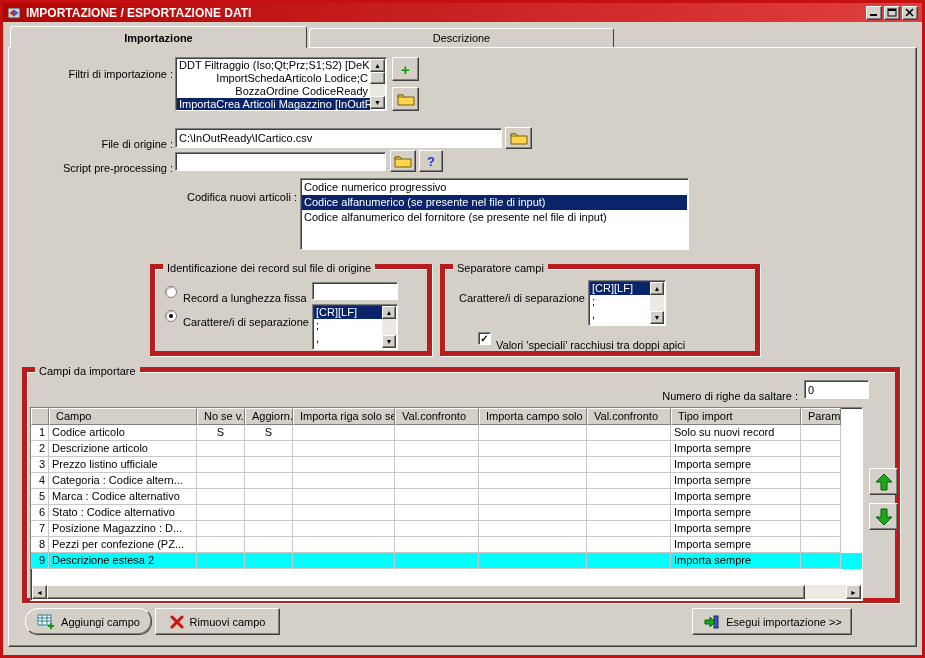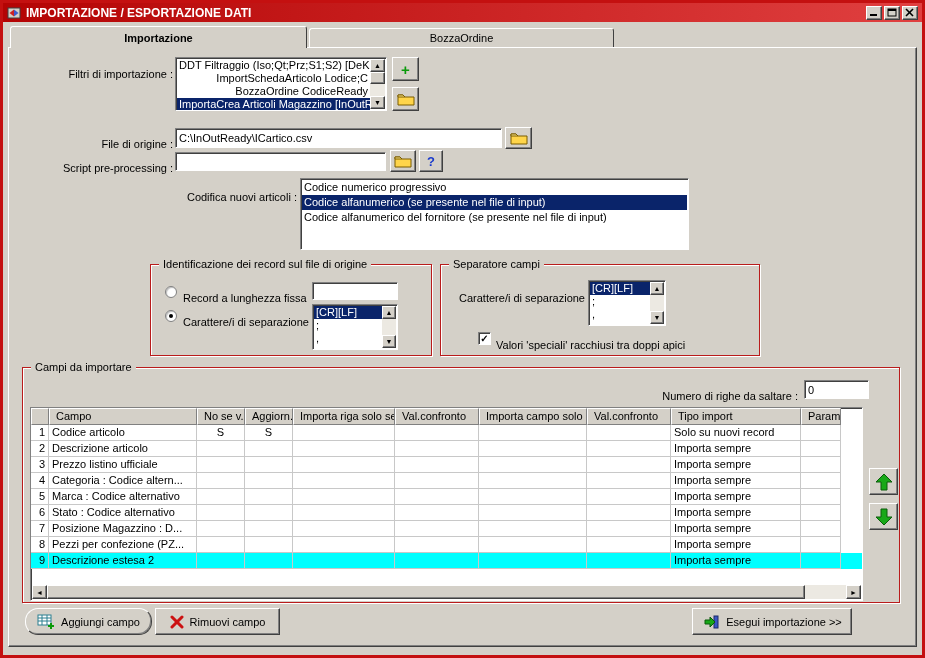--- a/index.html
+++ b/index.html
@@ -29,21 +29,21 @@
   .page { position:absolute; left:8px; top:47px; width:909px; height:600px;
           background:#d4d0c8; border:1px solid; border-color:#fff #404040 #404040 #fff;
           box-shadow: inset -1px -1px 0 #808080; z-index:2; }
   .ctrl { z-index:6;margin-top:6px; }
   .tb { position:absolute; z-index:6; background:#fff; border:1px solid;
         border-color:#808080 #fff #fff #808080; box-shadow: inset 1px 1px 0 #404040;
         font:inherit; padding:1px 3px; outline:none; }
   .btn { position:absolute; z-index:6; background:#d4d0c8; border:1px solid;
          border-color:#fff #404040 #404040 #fff; box-shadow: inset -1px -1px 0 #808080;
          font:inherit; display:flex; align-items:center; justify-content:center; gap:6px; }
-  .groupbox { position:absolute; z-index:5; border:1px solid #b91c1c;
+  .groupbox { position:absolute; z-index:5; border:5px solid #b91c1c;
               box-shadow: 1px 1px 0 #fff, inset 1px 1px 0 #fff; }
   .legend { position:absolute; top:-8px; left:8px; background:#d4d0c8; padding:0 4px;
             height:14px; line-height:14px; white-space:nowrap; }
 
   
   .listbox { position:absolute; z-index:6; background:#fff; border:1px solid;
              border-color:#808080 #fff #fff #808080; box-shadow: inset 1px 1px 0 #404040;
              overflow:hidden; padding:1px; }
   .listbox.with-vs { padding-right:16px; }
   .lb-item { height:13px; line-height:13px; padding:0 2px; white-space:nowrap; overflow:hidden; }
@@ -130,21 +130,21 @@
             </g>
           </svg>
       </button>
     </span>
   </div>
 
   <div class="tab active" style="left:10px; top:26px; width:297px; height:22px;">
     <span>Importazione</span>
   </div>
   <div class="tab inactive" style="left:309px; top:28px; width:305px; height:19px;">
-    <span>BozzaOrdine</span>
+    <span>Descrizione</span>
   </div>
   <div class="page"></div>
 
   <div class="label r ctrl" style="left:30px; top:61px; width:143px;">Filtri di importazione :</div>
   <div class="listbox with-vs" style="left:175px; top:57px; width:212px; height:54px;">
     <div class="vscroll">
       <button class="sb-btn"><span>▲</span></button>
       <div class="sb-thumb"></div>
       <div class="strack"></div>
       <button class="sb-btn"><span>▼</span></button>

